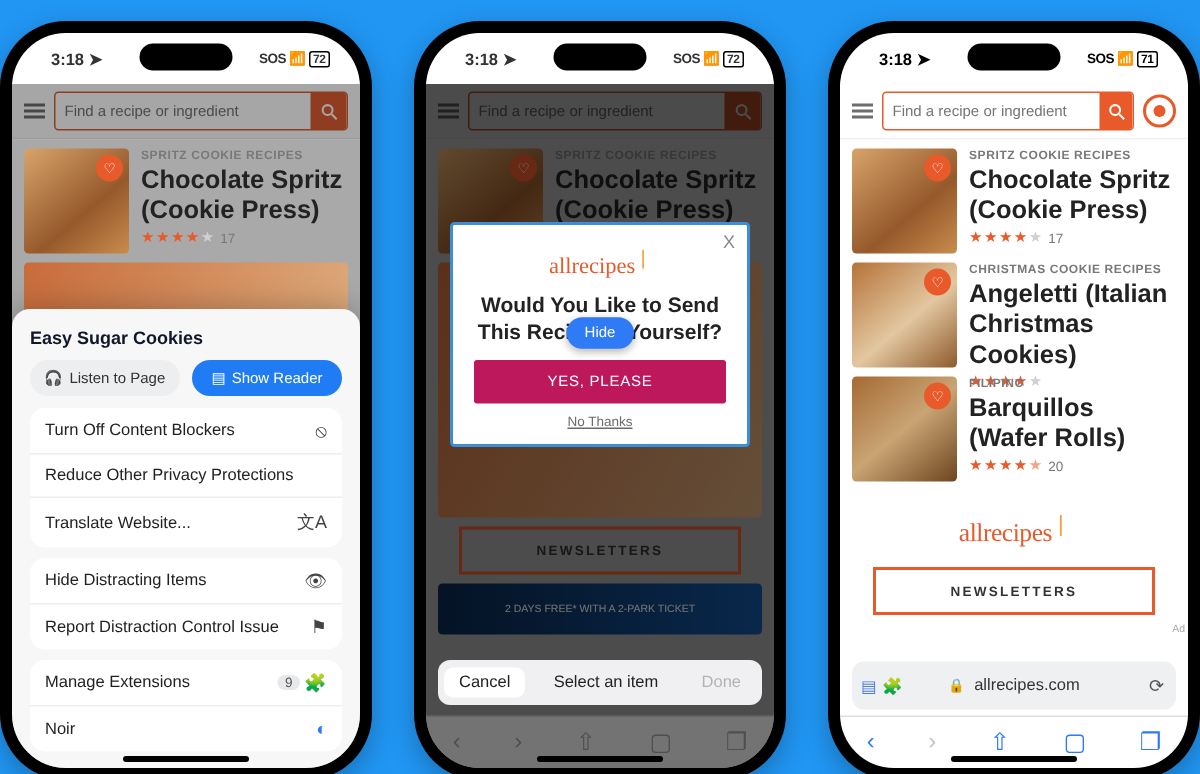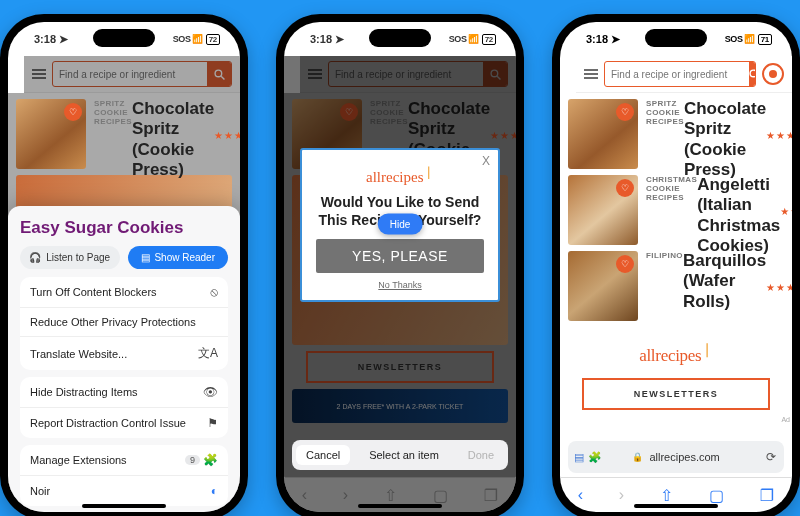--- a/index.html
+++ b/index.html
@@ -5,75 +5,75 @@
   html,body{margin:0;padding:0;background:#2196f3;font-family:-apple-system,BlinkMacSystemFont,"Helvetica Neue",Arial,sans-serif;-webkit-font-smoothing:antialiased;}
   .stage{display:flex;justify-content:center;gap:28px;padding:14px 0;}
   .iphone{width:232px;height:490px;background:#000;border-radius:44px;padding:8px;box-shadow:0 6px 18px rgba(0,0,0,.25);}
   .screen{width:100%;height:100%;background:#fff;border-radius:36px;overflow:hidden;position:relative;display:flex;flex-direction:column;}
   .dynamic{position:absolute;top:7px;left:50%;transform:translateX(-50%);width:62px;height:18px;background:#000;border-radius:14px;z-index:50;}
   .statusbar{height:34px;flex:none;display:flex;justify-content:space-between;align-items:center;padding:0 20px 0 26px;font-size:11px;font-weight:600;color:#000;z-index:40;}
   .statusbar .right{display:flex;align-items:flex-start;gap:2px;font-size:9px;letter-spacing:-.3px;}
   .sb-icons{display:flex;align-items:center;gap:2px;}
   .dim .statusbar .time,.dim .statusbar .right{color:#333;}
   
-  .app-header{height:36px;flex:none;display:flex;align-items:center;gap:6px;padding:0 8px;background:#fff;border-bottom:1px solid #eee;margin-left:16px;}
+  .app-header{height:36px;flex:none;display:flex;align-items:center;gap:6px;padding:0 8px;background:#fff;border-bottom:1px solid #eee;}
   .burger{width:14px;height:14px;position:relative;}
   .burger:before{content:"";position:absolute;left:0;right:0;top:2px;border-top:2px solid #6d6d6d;box-shadow:0 4px 0 #6d6d6d,0 8px 0 #6d6d6d;}
   .search{flex:1;height:24px;border:1px solid #e85a2a;border-radius:3px;display:flex;align-items:center;overflow:hidden;font-size:10px;color:#9b9b9b;}
   .search input{border:0;flex:1;height:100%;padding:0 6px;font-size:10px;outline:none;background:transparent;color:#555;}
   .search .sbtn{width:24px;height:100%;background:#e85a2a;display:flex;align-items:center;justify-content:center;}
   .avatar{width:18px;height:18px;border-radius:50%;border:2px solid #e85a2a;display:flex;align-items:center;justify-content:center;}
   .avatar:after{content:"";width:8px;height:8px;background:#e85a2a;border-radius:50%;}
   
   .scroll{flex:1;overflow:hidden;position:relative;background:#fff;}
   .dimscroll{background:#a9a9a9;}
   .card{display:flex;height:70px;margin:6px 8px;position:relative;}
   .thumb{width:70px;height:70px;border-radius:3px;background:linear-gradient(135deg,#caa06a 0 35%,#7a4a25 35% 65%,#d8b27e 65%);position:relative;flex:none;}
   .thumb .heart{position:absolute;top:4px;right:4px;width:18px;height:18px;background:#e85a2a;border-radius:50%;display:flex;align-items:center;justify-content:center;color:#fff;font-size:9px;}
-  .cinfo{padding:0 0 0 8px;display:flex;flex-direction:row;justify-content:flex-start;}
+  .cinfo{padding:0 0 0 8px;display:flex;flex-direction:column;justify-content:flex-start;}
   .crumb{font-size:8px;letter-spacing:.4px;color:#787878;font-weight:600;margin-bottom:2px;}
   .ctitle{font-size:17px;font-weight:700;color:#222;line-height:1.2;}
   .stars{display:flex;align-items:center;gap:1px;margin-top:3px;}
   .star{color:#e85a2a;font-size:10px;line-height:1;}
   .star.gray{color:#d0d0d0;}
   .scount{font-size:9px;color:#777;margin-left:3px;}
   .logo{text-align:center;font-size:17px;font-weight:400;color:#e85a2a;letter-spacing:-.3px;padding:14px 0 6px;font-family:Georgia,serif;}
   .logo sup{color:#f0a030;font-size:14px;}
   .newsbtn{margin:6px 22px;border:2px solid #e85a2a;text-align:center;font-size:9px;letter-spacing:1.5px;font-weight:600;color:#333;padding:9px 0;}
   .adtag{position:absolute;right:2px;font-size:7px;color:#aaa;}
   
   .urlbar{height:32px;flex:none;margin:0 8px 4px;background:#eef0f2;border-radius:8px;display:flex;align-items:center;justify-content:center;gap:6px;font-size:11px;color:#333;position:relative;}
   .urlbar .left{position:absolute;left:6px;display:flex;gap:4px;color:#4d7fd6;}
   .urlbar .lock{font-size:9px;color:#6b6b6b;}
   .urlbar .refresh{position:absolute;right:8px;color:#555;font-size:12px;}
   .tabbar{height:34px;flex:none;display:flex;justify-content:space-around;align-items:center;border-top:.5px solid #ddd;color:#2f7bf6;}
   .tabbar span{font-size:16px;}
   .homeind{position:absolute;bottom:4px;left:50%;transform:translateX(-50%);width:84px;height:4px;background:#000;border-radius:3px;z-index:60;}
   
   .sheet{position:absolute;left:0;right:0;bottom:0;top:184px;background:#f7f7f8;border-radius:12px 12px 36px 36px;box-shadow:0 -2px 20px rgba(0,0,0,.25);display:flex;flex-direction:column;padding:10px 12px 0;}
-  .sheet h3{margin:2px 0 8px;font-size:17px;font-weight:600;color:#701a75;}
+  .sheet h3{margin:2px 0 8px;font-size:12px;font-weight:600;color:#0f172a;}
   .pillrow{display:flex;gap:8px;margin-bottom:8px;}
   .pill{flex:1;padding:6px 0;font-size:10px;font-weight:500;text-align:center;border-radius:14px;display:flex;justify-content:center;align-items:center;gap:4px;}
   .pill.gray{background:#eceef0;color:#333;}
   .pill.blue{background:#1f7cf4;color:#fff;}
   .mlist{background:#fff;border-radius:10px;margin-bottom:7px;}
   .mitem{display:flex;align-items:center;justify-content:space-between;padding:8px 10px;font-size:11px;color:#222;border-bottom:1px solid #eee;}
   .mitem:last-child{border-bottom:none;}
   .mitem .ic{color:#444;font-size:12px;display:flex;align-items:center;gap:3px;}
   .badge9{background:#e7e8ea;border-radius:7px;padding:0 5px;font-size:9px;color:#555;}
   .bottomrow{margin-top:auto;padding:6px 4px 12px;display:flex;gap:8px;}
   
   .dim .app-header{filter:brightness(.65) grayscale(.1);}     
   .overlay{position:absolute;inset:34px 0 0 0;background:rgba(0,0,0,.55);}
   .popup{position:absolute;left:16px;right:16px;top:126px;background:#fff;border-radius:3px;border:2px solid #3b8fd8;padding:14px 14px 10px;text-align:center;}
   .popup .x{position:absolute;top:4px;right:8px;color:#888;font-size:12px;}
   .popup .plogo{color:#e85a2a;font-family:Georgia,serif;font-size:15px;margin-bottom:8px;}
   .popup .plogo sup{color:#f0a030;}
   .popup h4{margin:0 0 10px;font-size:14px;font-weight:700;color:#222;line-height:1.25;}
-  .popup .yes{background:#737373;color:#fff;font-size:14px;letter-spacing:.5px;padding:9px 0;border-radius:2px;margin-bottom:7px;}
+  .popup .yes{background:#be185d;color:#fff;font-size:10px;letter-spacing:.5px;padding:9px 0;border-radius:2px;margin-bottom:7px;}
   .popup .no{font-size:9px;color:#6b6b6b;text-decoration:underline;}
   .hidebadge{position:absolute;left:50%;top:49%;transform:translate(-50%,-50%);background:#2f7bf6;color:#fff;font-size:10px;font-weight:500;padding:5px 12px;border-radius:13px;box-shadow:0 2px 6px rgba(0,0,0,.3);}
   .actbar{position:absolute;left:8px;right:8px;bottom:42px;height:30px;background:#f0f0f2;border-radius:8px;display:flex;align-items:center;justify-content:space-between;padding:0 4px;font-size:11px;}
   .actbar .cancel{color:#222;padding:4px 10px;background:#fff;border-radius:6px;}
   .actbar .mid{color:#222;font-weight:400;}
   .actbar .done{color:#b3b3b3;padding:4px 10px;}
   .tabbar.gray span{color:#b0b0b0;}
   .thumb.t0{background:linear-gradient(140deg,#d7a46b,#96592b 60%,#c98c4d);}
   .thumb.t1{background:linear-gradient(140deg,#b57339,#e3c7a0 55%,#8d5a2b);}
   .thumb.t2{background:linear-gradient(140deg,#a56a32,#c9a474 50%,#6e451f);}

